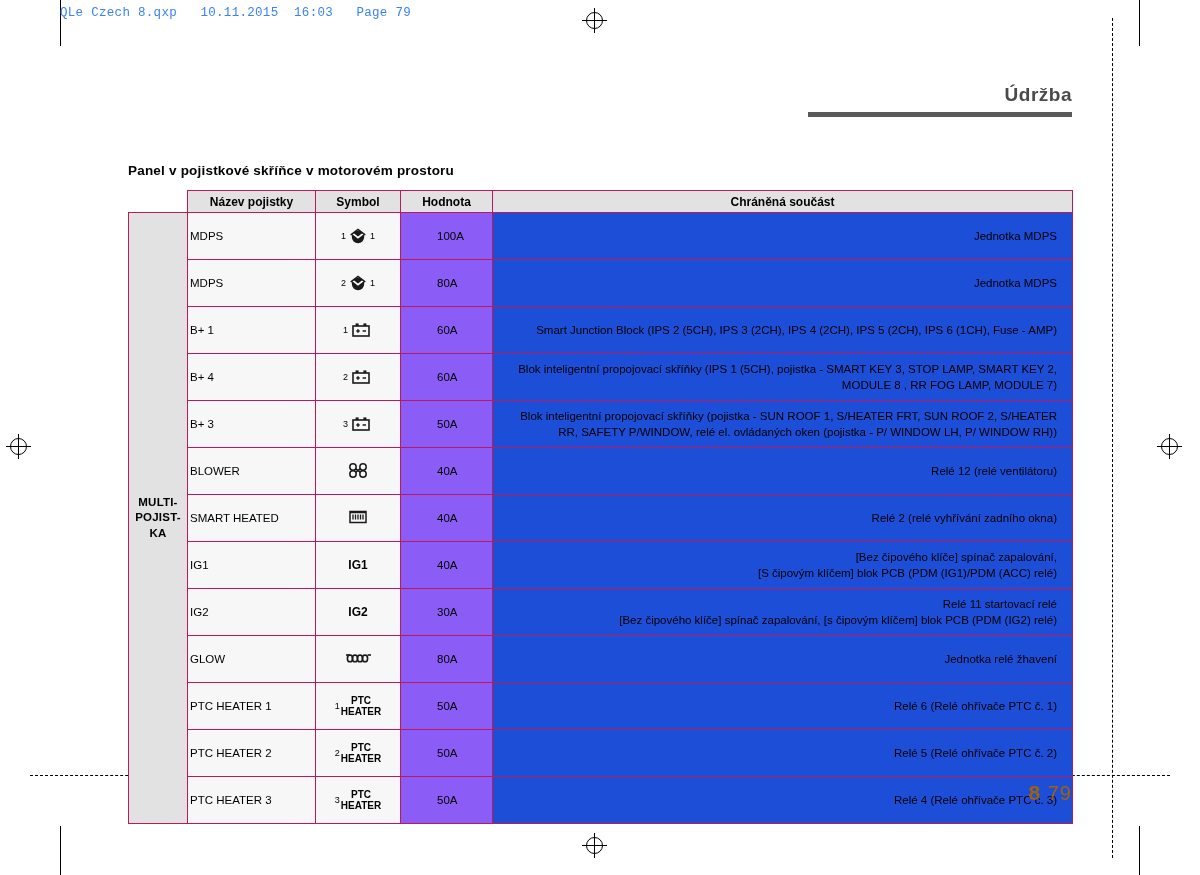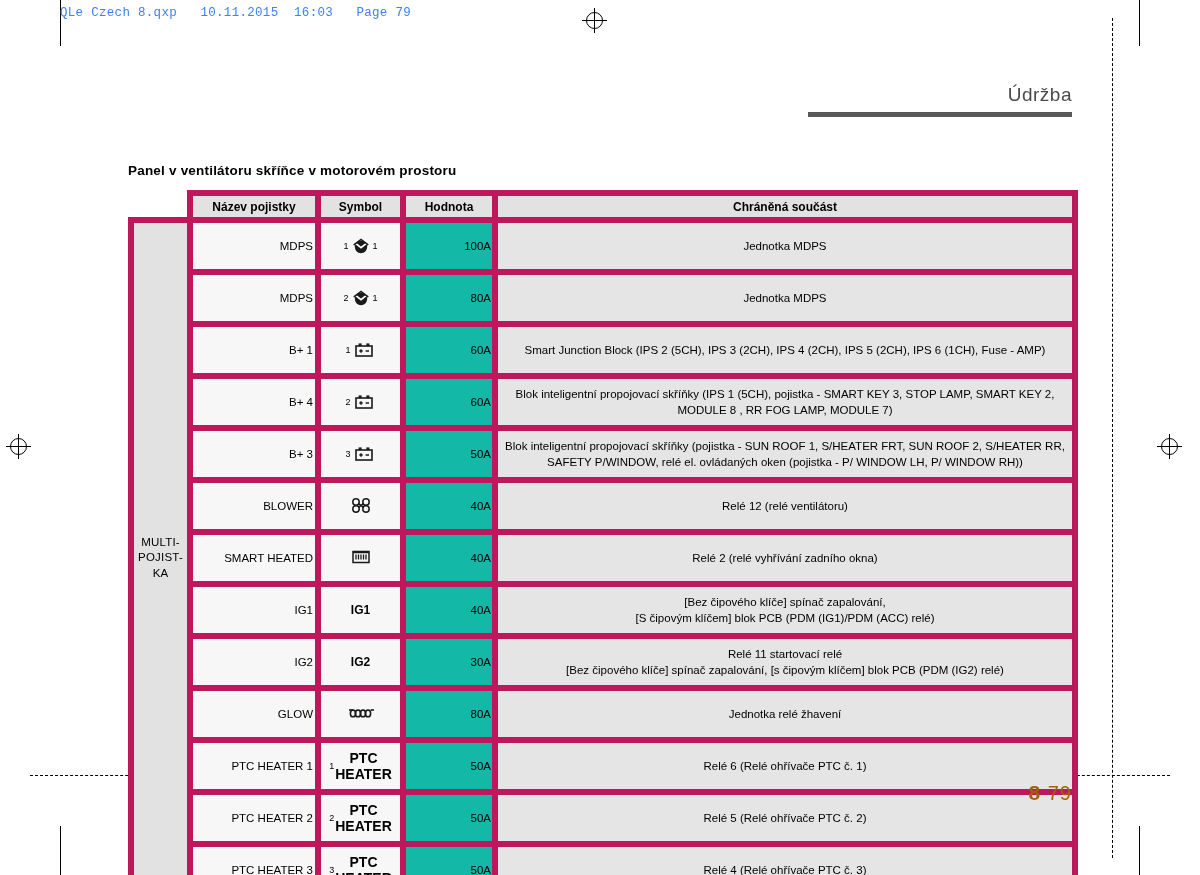--- a/index.html
+++ b/index.html
@@ -67,21 +67,21 @@
     color: #3b82f6;
     white-space: pre;
   }
 
   
   .chapter-head {
     position: absolute;
     top: 84px;
     right: 128px;
     font-size: 19px;
-    font-weight: normal;
+    font-weight: bold;
     color: #4a4a4a;
     letter-spacing: 0.5px;
   }
   .header-rule {
     position: absolute;
     top: 112px;
     left: 128px;
     width: 944px;
     height: 5px;
     background: #595959;
@@ -112,62 +112,62 @@
     left: 128px;
     width: 944px;
   }
   table.fuse {
     border-collapse: collapse;
     width: 944px;
     table-layout: fixed;
   }
   table.fuse th,
   table.fuse td {
-    border: 6px solid #be185d;
+    border: 1px solid #be185d;
     font-size: 11.5px;
     vertical-align: middle;
   }
   table.fuse thead th {
     background: #e2e2e2;
     font-size: 12px;
     font-weight: bold;
     text-align: center;
     height: 21px;
     padding: 0 4px;
   }
   td.group-cell {
     background: #e2e2e2;
     text-align: center;
     font-size: 12px;
-    font-weight: normal;
+    font-weight: bold;
     line-height: 1.35;
     width: 59px;
     letter-spacing: 0.2px;
   }
   td.name-cell {
-    text-align: right;
+    text-align: left;
     background: #f7f7f7;
     font-size: 12px;
     padding: 17px 2px;
   }
   td.symbol-cell {
     text-align: center;
     background: #f7f7f7;
     padding: 4px 2px;
   }
   td.value-cell {
-    text-align: right;
-    background: #14b8a6;
+    text-align: left;
+    background: #8b5cf6;
     font-size: 12px;
     padding-left: 36px;
   }
   td.desc-cell {
-    text-align: center;
-    background: #e5e5e5;
-    padding: 5px 7px;
+    text-align: right;
+    background: #1d4ed8;
+    padding: 5px 15px;
     line-height: 1.42;
     font-size: 11.5px;
   }
 
   
   col.c-group { width: 59px; }
   col.c-name  { width: 128px; }
   col.c-sym   { width: 85px; }
   col.c-val   { width: 92px; }
   col.c-desc  { width: 580px; }
@@ -188,21 +188,21 @@
   .sub {
     font-size: 9px;
     vertical-align: sub;
     margin-left: 1px;
   }
   .sym-text {
     font-size: 12px;
     font-weight: bold;
   }
   .ptc-text {
-    font-size: 14px;
+    font-size: 10px;
     font-weight: bold;
     line-height: 1.15;
     text-align: center;
     display: inline-block;
   }
   svg { display: block; }
 
   
   .folio {
     position: absolute;
@@ -232,21 +232,21 @@
 
 <div class="dash-line" style="left:30px; top:775px; width:1140px;"></div>
 <div class="dash-line-v" style="left:1112px; top:18px; height:840px;"></div>
 
 <div class="slug">QLe Czech 8.qxp   10.11.2015  16:03   Page 79</div>
 
 <div class="chapter-head">Údržba</div>
 <div class="header-rule"></div>
 <div class="header-rule-left"></div>
 
-<div class="section-title">Panel v ventilátoru skříňce v  motorovém prostoru</div>
+<div class="section-title">Panel v pojistkové skříňce v  motorovém prostoru</div>
 
 <div class="table-wrap">
   <table class="fuse">
     <colgroup>
       <col class="c-group">
         <col class="c-name">
         <col class="c-sym">
         <col class="c-val">
         <col class="c-desc">
     </colgroup>

